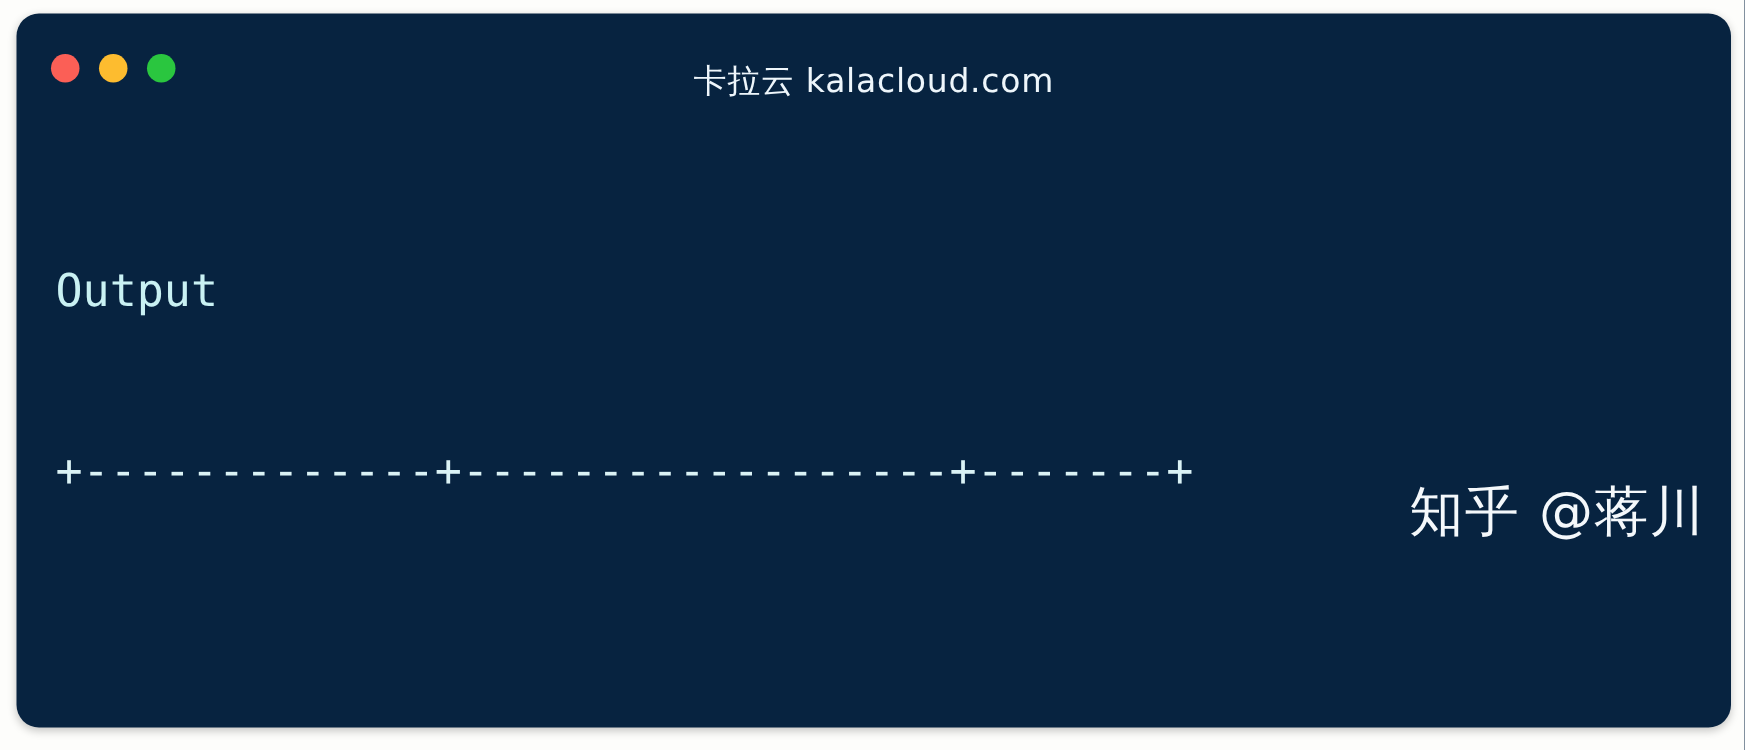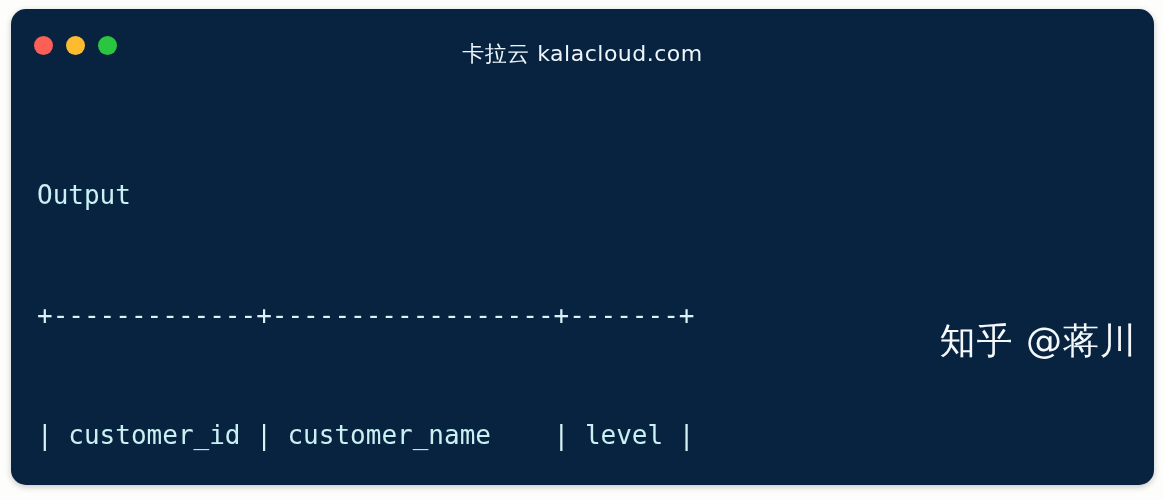--- a/index.html
+++ b/index.html
@@ -69,21 +69,21 @@
   }
 
   
   .terminal-body {
     position: absolute;
     left: 26px;
     top: 86px;
     right: 0;
     bottom: 0;
     font-family: "DejaVu Sans Mono", monospace;
-    font-size: 26px;
+    font-size: 30px;
     line-height: 40px;
     white-space: pre;
     color: #c9f1f3;
   }
 
   .line { height: 40px; }
 
   .cyan   { color: #c9f1f3; }
   .rule   { color: #d8f2f5; }
 
@@ -114,21 +114,20 @@
         <span class="light red"></span>
         <span class="light yellow"></span>
         <span class="light green"></span>
       </div>
       <div class="window-title">卡拉云 kalacloud.com</div>
     </div>
 
     <div class="terminal-body">
       <div class="line"><span class="cyan">Output</span></div>
       <div class="line sep">+-------------+------------------+-------+</div>
-      <div class="line"><span class="rule">|</span><span class="cyan"> customer_id </span><span class="rule">|</span><span class="cyan"> customer_name    </span><span class="rule">|</span><span class="cyan"> level </span><span class="rule">|</span></div>
       
       
       
       
       
       
     </div>
 
   </div>
 

